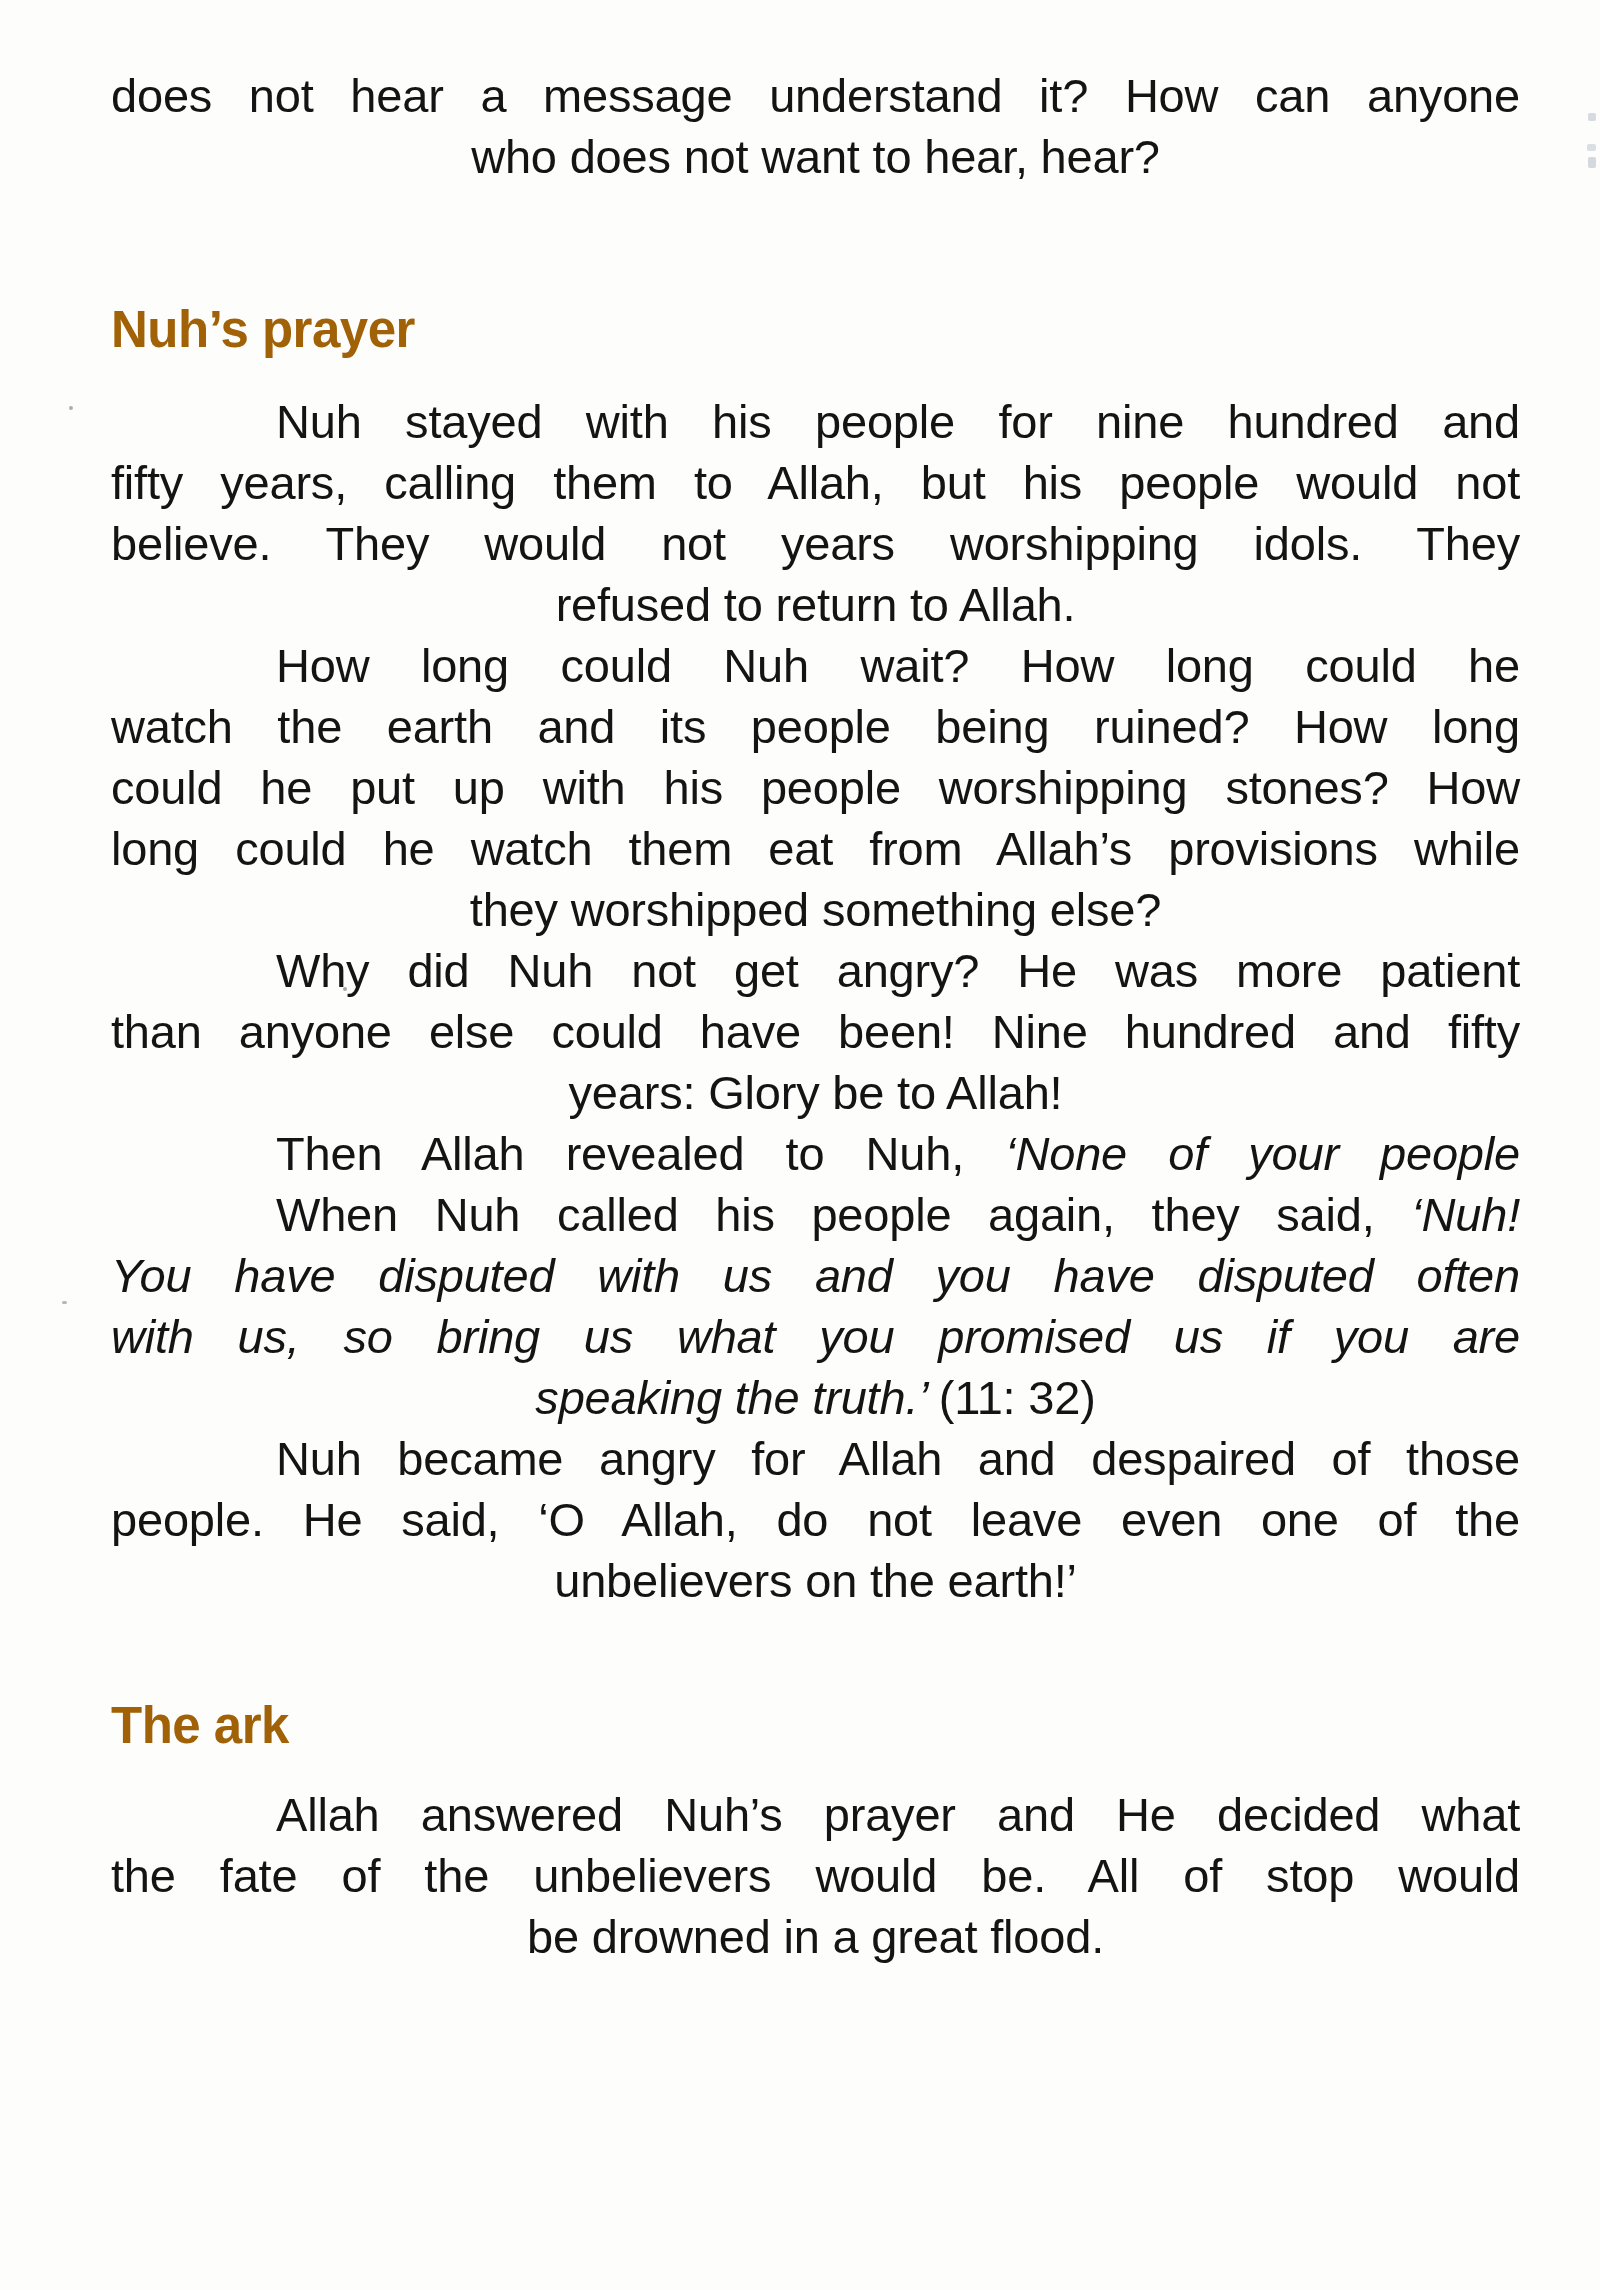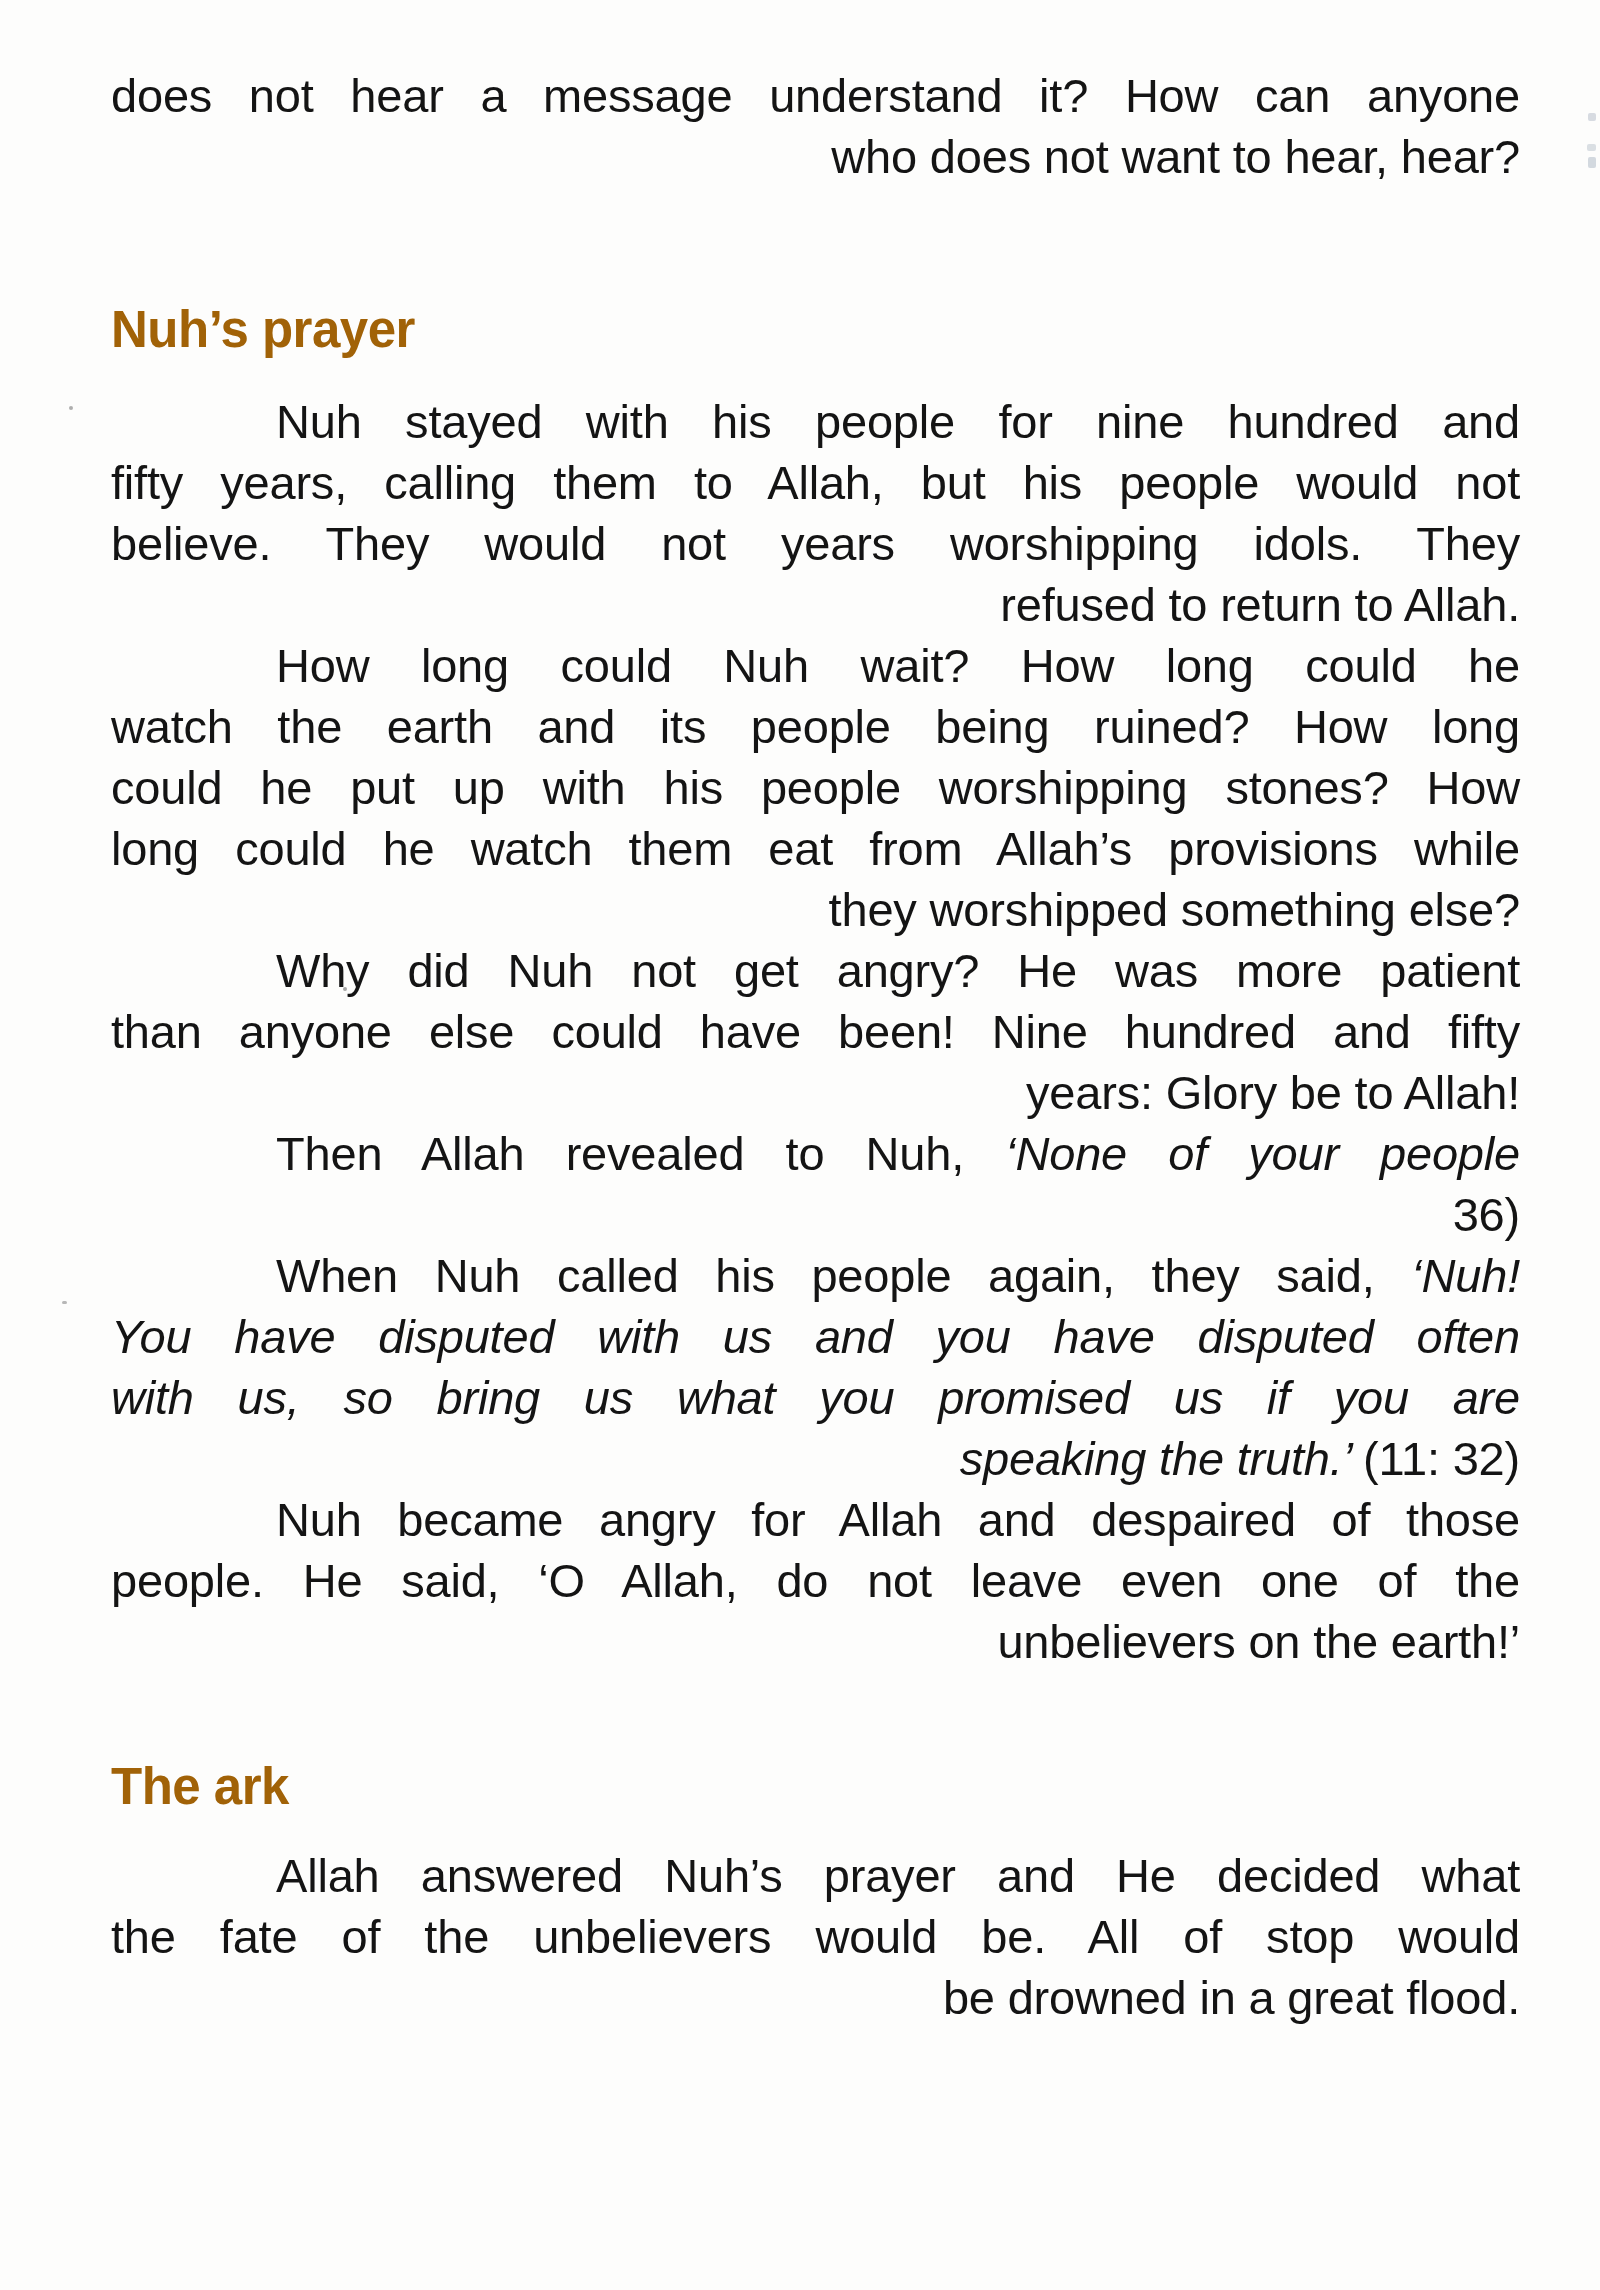--- a/index.html
+++ b/index.html
@@ -21,21 +21,21 @@
     position: absolute;
     left: 111px;
     top: 65px;
     width: 1409px;
   }
   .line {
     font-size: 47px;
     line-height: 61px;
     letter-spacing: -0.2px;
     white-space: normal;
-    text-align: right;
+    text-align: center;
     color: #141414;
   }
   .line.justify {
     text-align: justify;
     text-align-last: justify;
   }
   .line.first-indent {
     padding-left: 165px;
   }
   .line em {
@@ -90,21 +90,20 @@
         <div class="line justify"><span>long could he watch them eat from Allah’s provisions while</span></div>
         <div class="line"><span>they worshipped something else?</span></div>
       </div>
       <div class="para" style="margin-top: 0px;">
         <div class="line justify first-indent"><span>Why did Nuh not get angry? He was more patient</span></div>
         <div class="line justify"><span>than anyone else could have been! Nine hundred and fifty</span></div>
         <div class="line"><span>years: Glory be to Allah!</span></div>
       </div>
       <div class="para" style="margin-top: 0px;">
         <div class="line justify first-indent"><span>Then Allah revealed to Nuh, </span><em>‘None of your people</em></div>
-        <div class="line"><span>36)</span></div>
       </div>
       <div class="para" style="margin-top: 0px;">
         <div class="line justify first-indent"><span>When Nuh called his people again, they said, </span><em>‘Nuh!</em></div>
         <div class="line justify"><em>You have disputed with us and you have disputed often</em></div>
         <div class="line justify"><em>with us, so bring us what you promised us if you are</em></div>
         <div class="line"><em>speaking the truth.’ </em><span>(11: 32)</span></div>
       </div>
       <div class="para" style="margin-top: 0px;">
         <div class="line justify first-indent"><span>Nuh became angry for Allah and despaired of those</span></div>
         <div class="line justify"><span>people. He said, ‘O Allah, do not leave even one of the</span></div>

